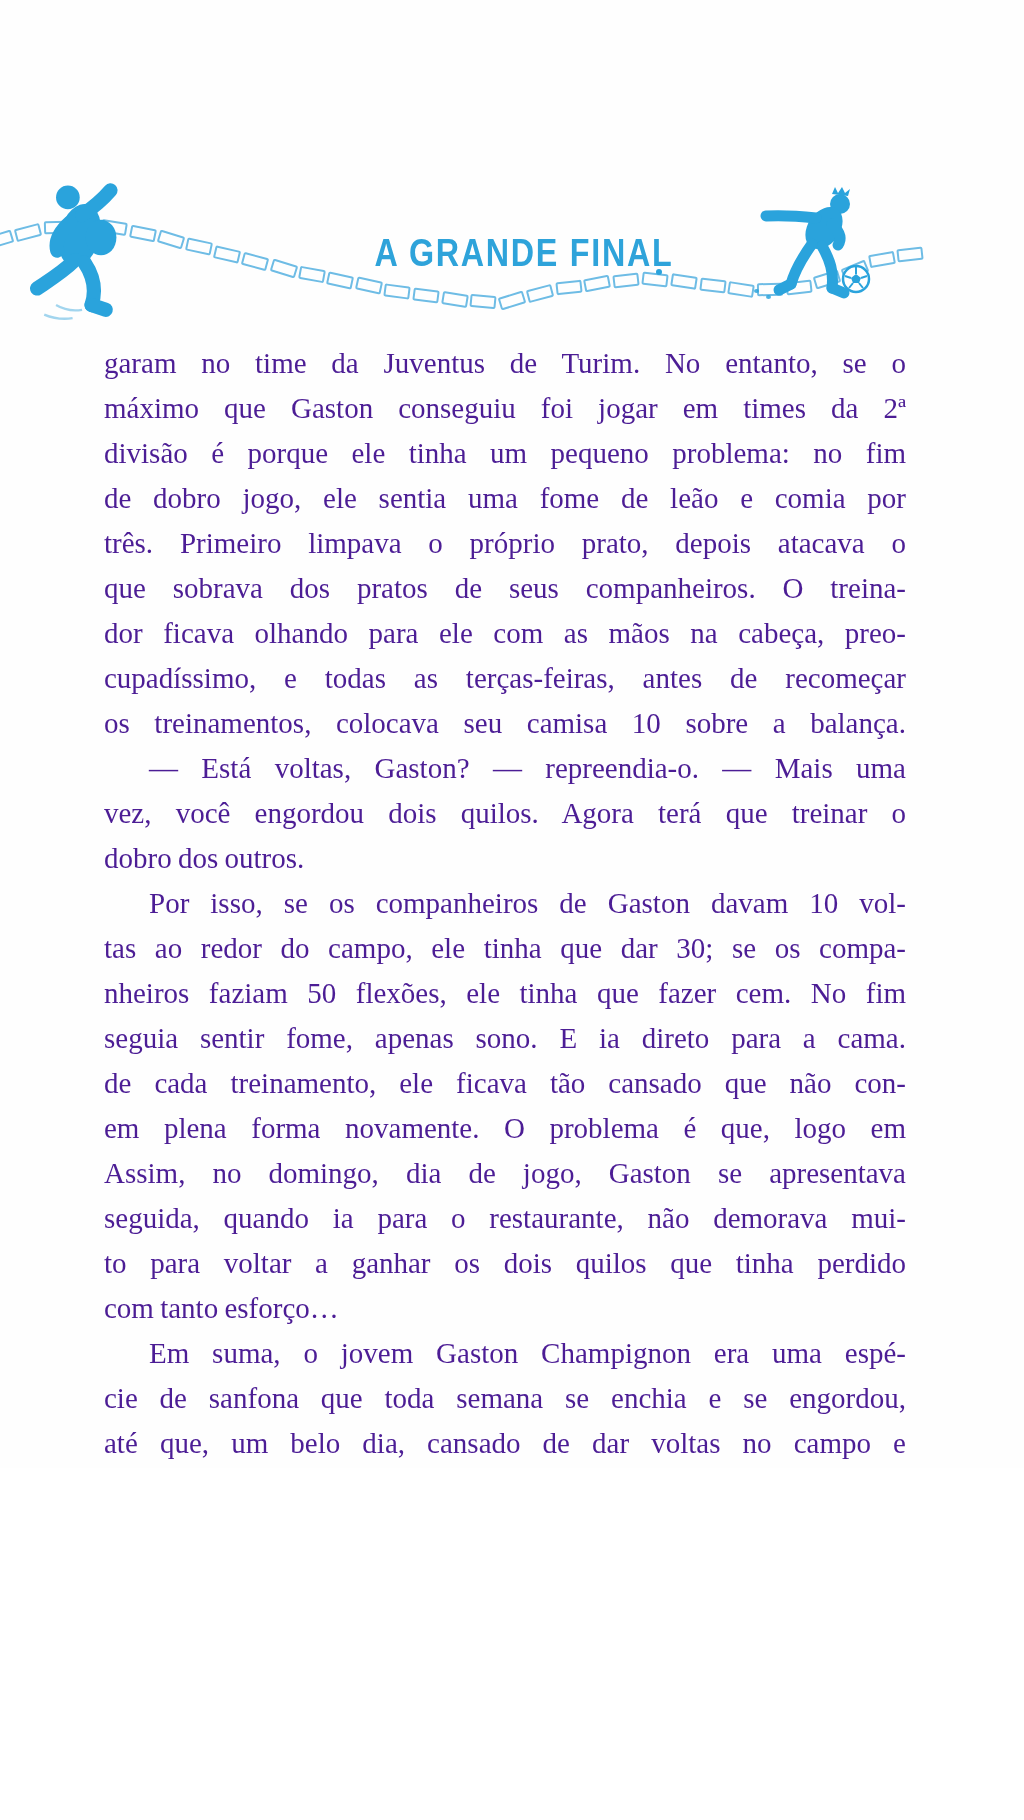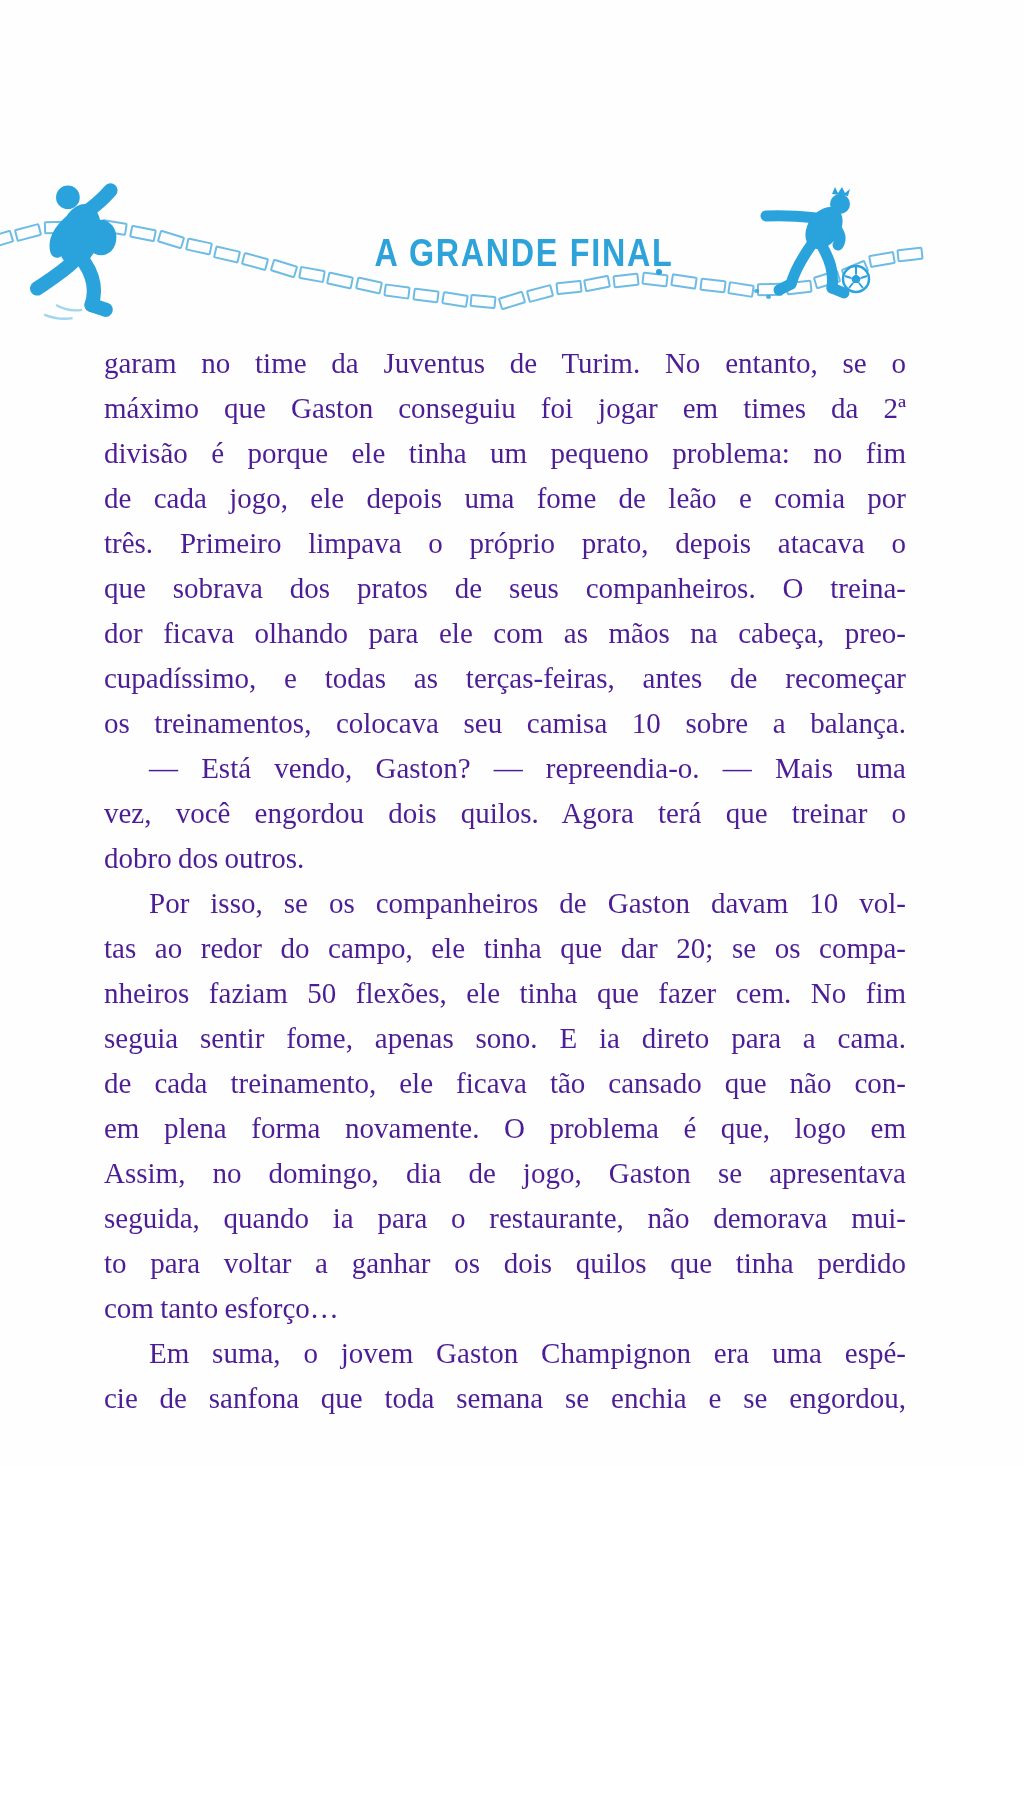--- a/index.html
+++ b/index.html
@@ -126,41 +126,42 @@
       <path d="M92,102 L104,107"></path>
       <path d="M72,58 C62,72 55,84 51,98"></path>
       <path d="M51,98 L39,104"></path>
     </g>
   </svg>
 
   <div class="text-block">
       <div class="line">garam no time da Juventus de Turim. No entanto, se o</div>
       <div class="line">máximo que Gaston conseguiu foi jogar em times da 2ª</div>
       <div class="line">divisão é porque ele tinha um pequeno problema: no fim</div>
-      <div class="line">de cada jogo, ele depois uma fome de leão e comia por</div>
+      <div class="line">de dobro jogo, ele sentia uma fome de leão e comia por</div>
       <div class="line">três. Primeiro limpava o próprio prato, depois atacava o</div>
       <div class="line">que sobrava dos pratos de seus companheiros. O treina-</div>
       <div class="line">dor ficava olhando para ele com as mãos na cabeça, preo-</div>
       <div class="line">cupadíssimo, e todas as terças-feiras, antes de recomeçar</div>
       <div class="line">os treinamentos, colocava seu camisa 10 sobre a balança.</div>
-      <div class="line indent">— Está vendo, Gaston? — repreendia-o. — Mais uma</div>
+      <div class="line indent">— Está voltas, Gaston? — repreendia-o. — Mais uma</div>
       <div class="line">vez, você engordou dois quilos. Agora terá que treinar o</div>
       <div class="line flush">dobro dos outros.</div>
       <div class="line indent">Por isso, se os companheiros de Gaston davam 10 vol-</div>
-      <div class="line">tas ao redor do campo, ele tinha que dar 20; se os compa-</div>
+      <div class="line">tas ao redor do campo, ele tinha que dar 30; se os compa-</div>
       <div class="line">nheiros faziam 50 flexões, ele tinha que fazer cem. No fim</div>
       <div class="line">seguia sentir fome, apenas sono. E ia direto para a cama.</div>
       <div class="line">de cada treinamento, ele ficava tão cansado que não con-</div>
       <div class="line">em plena forma novamente. O problema é que, logo em</div>
       <div class="line">Assim, no domingo, dia de jogo, Gaston se apresentava</div>
       <div class="line">seguida, quando ia para o restaurante, não demorava mui-</div>
       <div class="line">to para voltar a ganhar os dois quilos que tinha perdido</div>
       <div class="line flush">com tanto esforço…</div>
       <div class="line indent">Em suma, o jovem Gaston Champignon era uma espé-</div>
       <div class="line">cie de sanfona que toda semana se enchia e se engordou,</div>
+      <div class="line">até que, um belo dia, cansado de dar voltas no campo e</div>
     </div>
 
   <svg class="jersey" viewBox="0 0 140 140">
     <g transform="rotate(7 70 65)">
       <polygon points="6,30 44,12 50,44 14,58" fill="#ffffff" stroke="#1ca7e2" stroke-width="3" stroke-linejoin="round"></polygon>
       <polygon points="96,12 134,26 128,64 92,46" fill="#ffffff" stroke="#1ca7e2" stroke-width="3" stroke-linejoin="round"></polygon>
       <line x1="36" y1="17" x2="41" y2="42" stroke="#1ca7e2" stroke-width="4"></line>
       <line x1="27" y1="21" x2="32" y2="46" stroke="#1ca7e2" stroke-width="3"></line>
       <line x1="100" y1="15" x2="98" y2="42" stroke="#1ca7e2" stroke-width="4"></line>
       <line x1="108" y1="18" x2="106" y2="46" stroke="#1ca7e2" stroke-width="3"></line>

